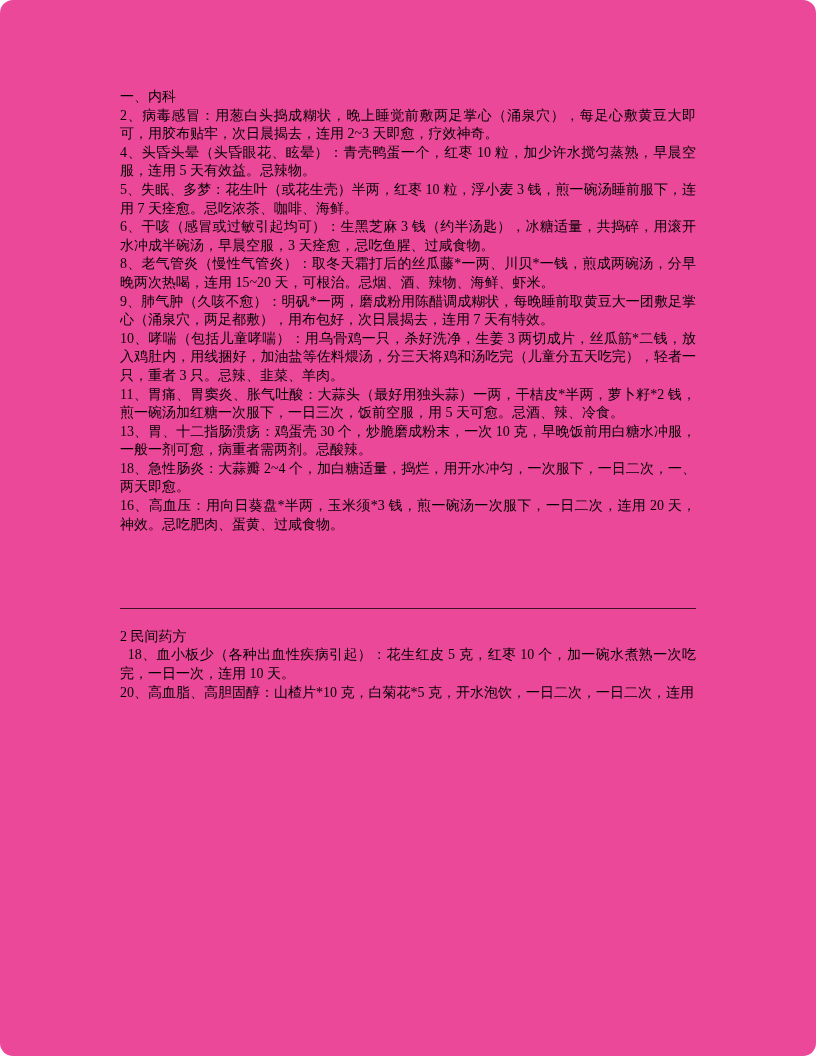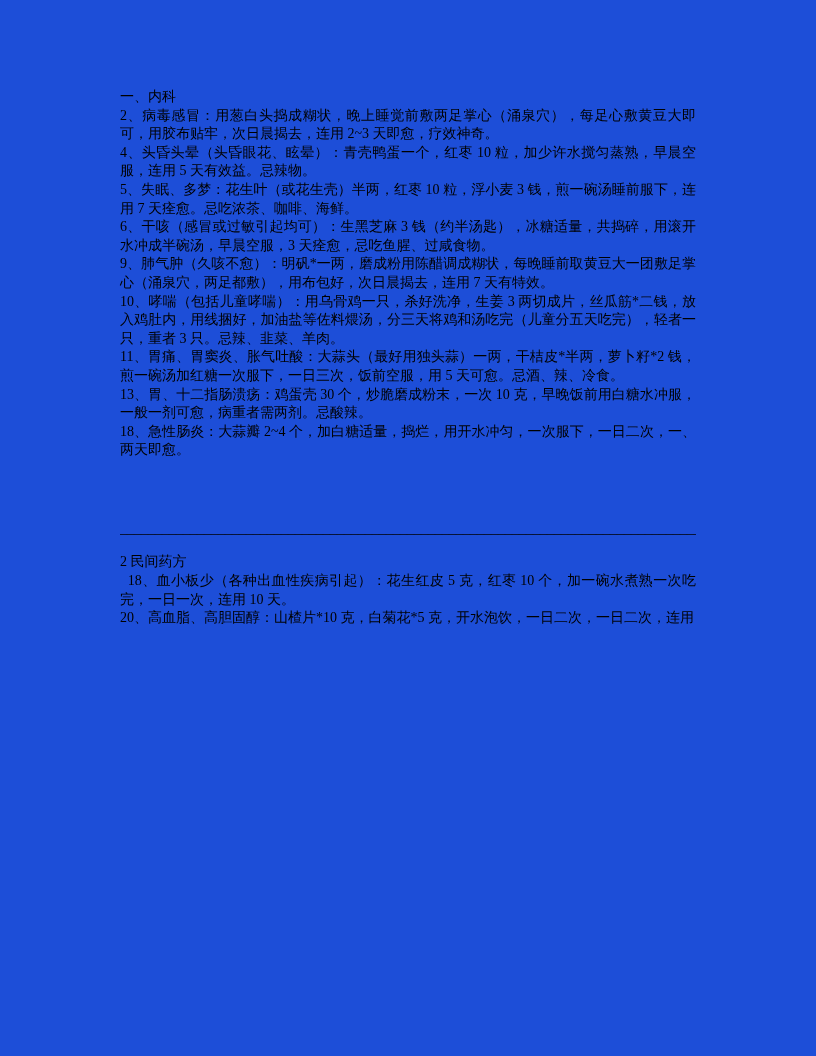--- a/index.html
+++ b/index.html
@@ -4,28 +4,29 @@
 <style>
   html, body {
     margin: 0;
     padding: 0;
     background: #ffffff;
   }
   .page {
     position: relative;
     width: 816px;
     height: 1056px;
-    background: #1d4ed8;
+    background: #ec4899;
     color: #000000;
     box-sizing: border-box;
     padding: 88px 120px 0 120px;
     font-family: "Liberation Serif", "DejaVu Serif", serif;
     font-size: 14px;
     line-height: 18.6px;
     overflow: hidden;
+    border-radius: 13px;
   }
   .page p {
     margin: 0;
     text-align: justify;
     word-break: break-all;
   }
   p.heading {
     text-align: left;
   }
   .divider-line {
@@ -41,25 +42,27 @@
 <body>
 
 <div class="page">
 
   <p class="heading">一、内科</p>
 
   <p>2、病毒感冒：用葱白头捣成糊状，晚上睡觉前敷两足掌心（涌泉穴），每足心敷黄豆大即可，用胶布贴牢，次日晨揭去，连用 2~3 天即愈，疗效神奇。</p>
   <p>4、头昏头晕（头昏眼花、眩晕）：青壳鸭蛋一个，红枣 10 粒，加少许水搅匀蒸熟，早晨空服，连用 5 天有效益。忌辣物。</p>
   <p>5、失眠、多梦：花生叶（或花生壳）半两，红枣 10 粒，浮小麦 3 钱，煎一碗汤睡前服下，连用 7 天痊愈。忌吃浓茶、咖啡、海鲜。</p>
   <p>6、干咳（感冒或过敏引起均可）：生黑芝麻 3 钱（约半汤匙），冰糖适量，共捣碎，用滚开水冲成半碗汤，早晨空服，3 天痊愈，忌吃鱼腥、过咸食物。</p>
+  <p>8、老气管炎（慢性气管炎）：取冬天霜打后的丝瓜藤*一两、川贝*一钱，煎成两碗汤，分早晚两次热喝，连用 15~20 天，可根治。忌烟、酒、辣物、海鲜、虾米。</p>
   <p>9、肺气肿（久咳不愈）：明矾*一两，磨成粉用陈醋调成糊状，每晚睡前取黄豆大一团敷足掌心（涌泉穴，两足都敷），用布包好，次日晨揭去，连用 7 天有特效。</p>
   <p>10、哮喘（包括儿童哮喘）：用乌骨鸡一只，杀好洗净，生姜 3 两切成片，丝瓜筋*二钱，放入鸡肚内，用线捆好，加油盐等佐料煨汤，分三天将鸡和汤吃完（儿童分五天吃完），轻者一只，重者 3 只。忌辣、韭菜、羊肉。</p>
   <p>11、胃痛、胃窦炎、胀气吐酸：大蒜头（最好用独头蒜）一两，干桔皮*半两，萝卜籽*2 钱，煎一碗汤加红糖一次服下，一日三次，饭前空服，用 5 天可愈。忌酒、辣、冷食。</p>
   <p>13、胃、十二指肠溃疡：鸡蛋壳 30 个，炒脆磨成粉末，一次 10 克，早晚饭前用白糖水冲服，一般一剂可愈，病重者需两剂。忌酸辣。</p>
   <p>18、急性肠炎：大蒜瓣 2~4 个，加白糖适量，捣烂，用开水冲匀，一次服下，一日二次，一、两天即愈。</p>
+  <p>16、高血压：用向日葵盘*半两，玉米须*3 钱，煎一碗汤一次服下，一日二次，连用 20 天，神效。忌吃肥肉、蛋黄、过咸食物。</p>
 
   <div class="spacer-lg"></div>
 
   <p class="divider-line">____________________________________________________________________________________</p>
 
   <div class="spacer-sm"></div>
 
   <p class="heading">2 民间药方</p>
 
   <p>&nbsp;&nbsp;18、血小板少（各种出血性疾病引起）：花生红皮 5 克，红枣 10 个，加一碗水煮熟一次吃完，一日一次，连用 10 天。</p>

